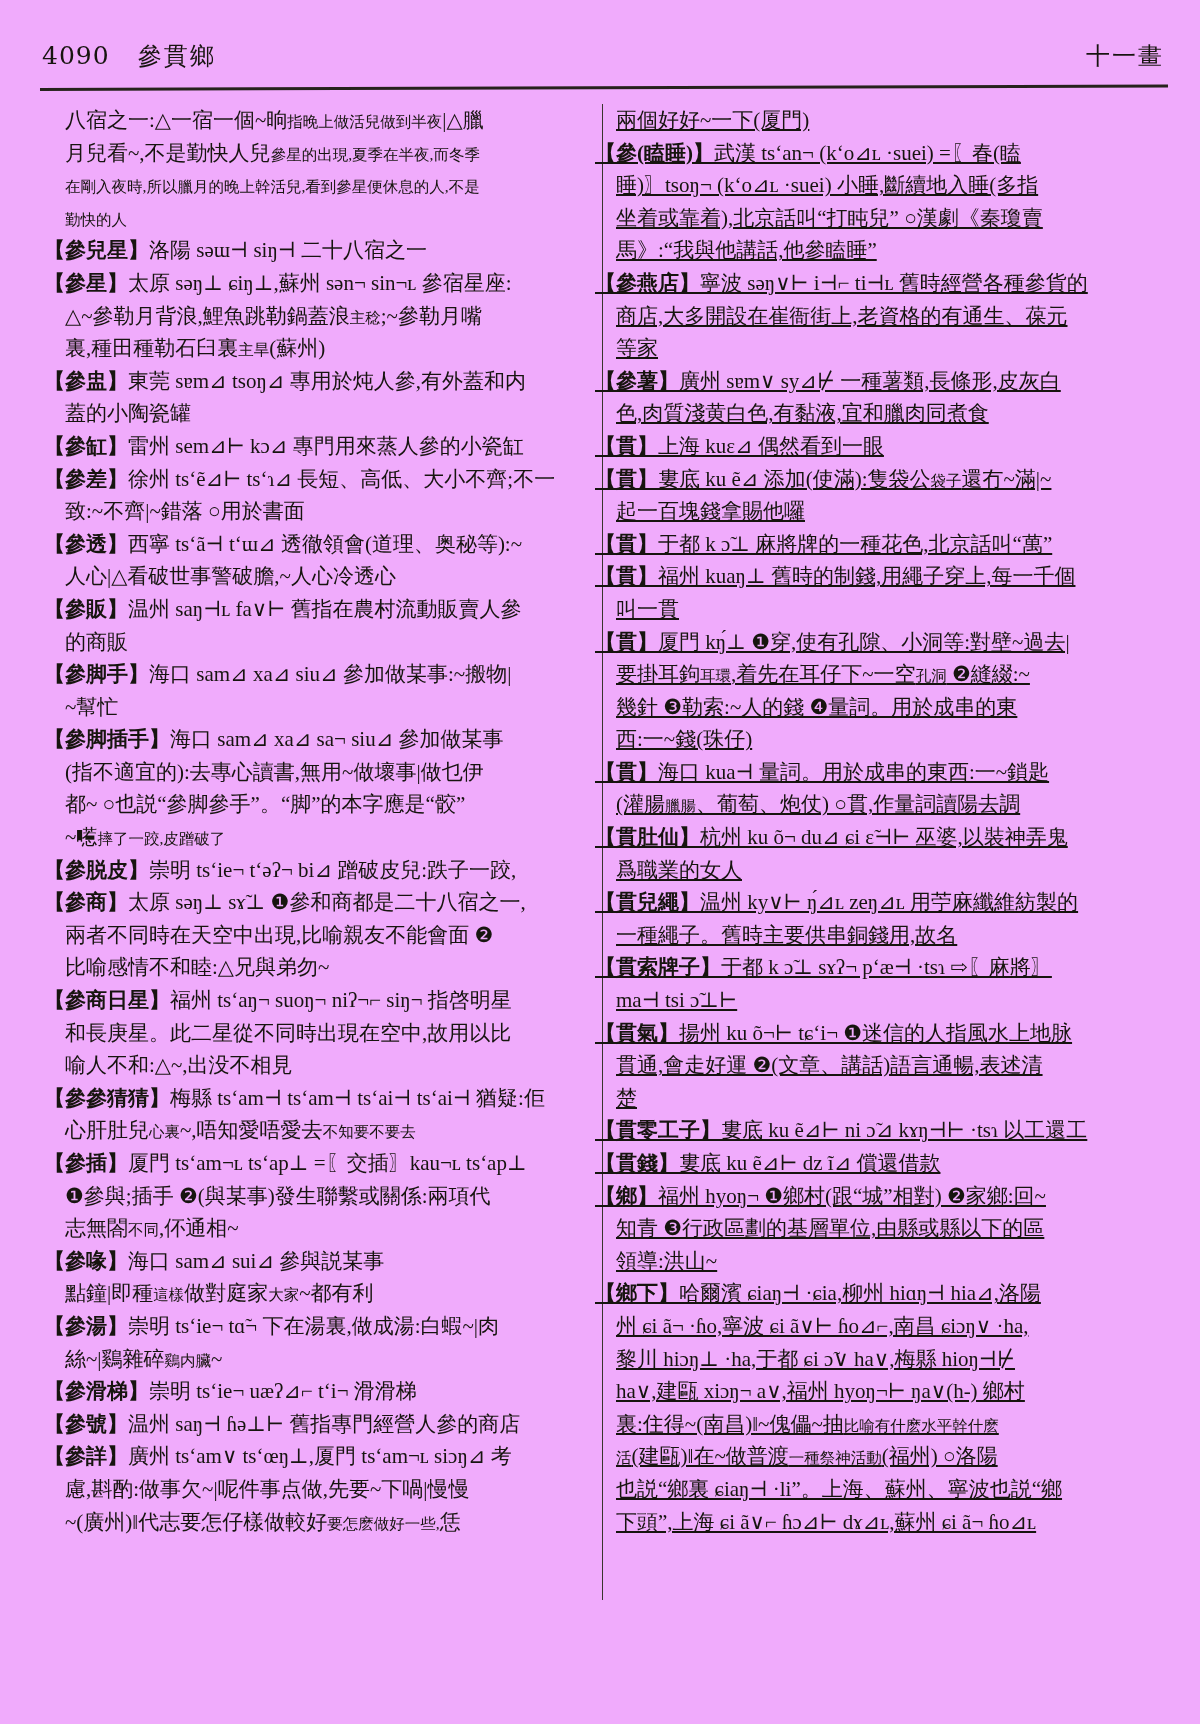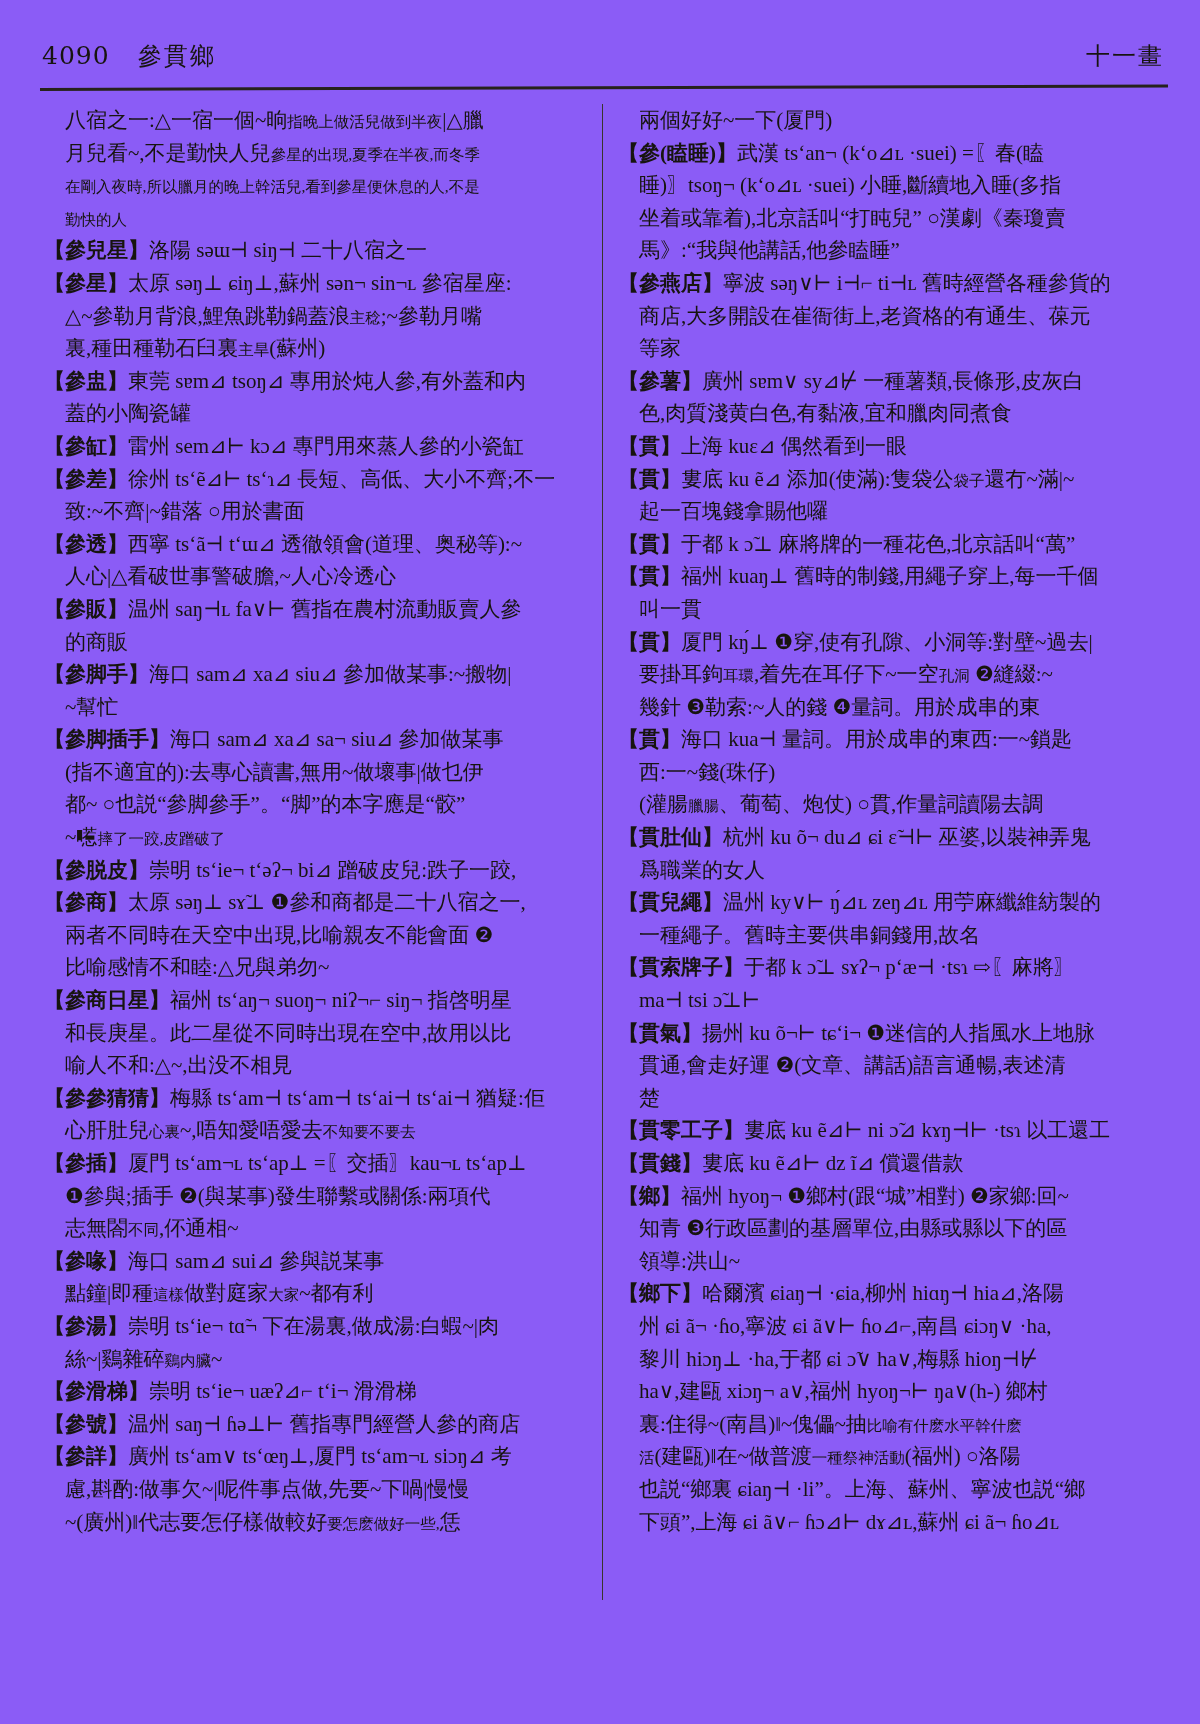--- a/index.html
+++ b/index.html
@@ -21,38 +21,38 @@
   .pageno{font-size:25px;letter-spacing:1px;font-family:"DejaVu Serif",serif;}
   .guide{font-size:24px;letter-spacing:2px;}
   .stroke{font-size:24px;letter-spacing:2px;}
   .rule{
     position:absolute;left:40px;right:32px;top:88px;height:0;
     border-top:3px solid #26221c;
     transform:rotate(-0.18deg);transform-origin:left center;
   }
   .cols{position:absolute;left:44px;top:104px;display:flex;}
   .col{width:551px;}
-  .col.right{margin-left:23px;}
+  .col.right{text-decoration:underline;}
   .divider{
     position:absolute;left:602px;top:104px;height:1496px;width:0;
     border-left:1.6px solid #3a352d;
   }
   .line{
     height:32.6px;line-height:32.6px;font-size:21px;
     white-space:nowrap;overflow:hidden;
   }
   .line.ind{padding-left:21px;}
   .hw{font-weight:700;}
   .sm{font-size:15.5px;}
   .nm{}
 </style>
 </head>
 <body style="color: rgb(23, 20, 15);">
 
-<div class="page" style="background: #8b5cf6;">
+<div class="page" style="background: #f0abfc;">
 
   <div class="hdr">
     <div class="left">
       <span class="pageno">4090</span>
       <span class="guide">參貫鄉</span>
     </div>
     <span class="stroke">十一畫</span>
   </div>
 
   <div class="rule" style="border-top-color: rgb(38, 34, 28);"></div>
@@ -119,22 +119,22 @@
         <div class="line ind"><span class="nm">色,肉質淺黄白色,有黏液,宜和臘肉同煮食</span></div>
         <div class="line"><span class="hw">【貫】</span><span class="nm">上海 kuɛ⊿ 偶然看到一眼</span></div>
         <div class="line"><span class="hw">【貫】</span><span class="nm">婁底 ku ẽ⊿ 添加(使滿):隻袋公</span><span class="sm">袋子</span><span class="nm">還冇~滿|~</span></div>
         <div class="line ind"><span class="nm">起一百塊錢拿賜他囉</span></div>
         <div class="line"><span class="hw">【貫】</span><span class="nm">于都 k ɔ̃⊥ 麻將牌的一種花色,北京話叫“萬”</span></div>
         <div class="line"><span class="hw">【貫】</span><span class="nm">福州 kuaŋ⊥ 舊時的制錢,用繩子穿上,每一千個</span></div>
         <div class="line ind"><span class="nm">叫一貫</span></div>
         <div class="line"><span class="hw">【貫】</span><span class="nm">厦門 kŋ́⊥ ❶穿,使有孔隙、小洞等:對壁~過去|</span></div>
         <div class="line ind"><span class="nm">要掛耳鉤</span><span class="sm">耳環</span><span class="nm">,着先在耳仔下~一空</span><span class="sm">孔洞</span><span class="nm"> ❷縫綴:~</span></div>
         <div class="line ind"><span class="nm">幾針 ❸勒索:~人的錢 ❹量詞。用於成串的東</span></div>
+        <div class="line ind"><span class="nm">西:一~錢(珠仔)</span></div>
         <div class="line"><span class="hw">【貫】</span><span class="nm">海口 kua⊣ 量詞。用於成串的東西:一~鎖匙</span></div>
-        <div class="line ind"><span class="nm">西:一~錢(珠仔)</span></div>
         <div class="line ind"><span class="nm">(灌腸</span><span class="sm">臘腸</span><span class="nm">、葡萄、炮仗) ○貫,作量詞讀陽去調</span></div>
         <div class="line"><span class="hw">【貫肚仙】</span><span class="nm">杭州 ku õ¬ du⊿ ɕi ɛ̃⊣⊢ 巫婆,以裝神弄鬼</span></div>
         <div class="line ind"><span class="nm">爲職業的女人</span></div>
         <div class="line"><span class="hw">【貫兒繩】</span><span class="nm">温州 ky∨⊢ ŋ́⊿ʟ zeŋ⊿ʟ 用苧麻纖維紡製的</span></div>
         <div class="line ind"><span class="nm">一種繩子。舊時主要供串銅錢用,故名</span></div>
         <div class="line"><span class="hw">【貫索牌子】</span><span class="nm">于都 k ɔ̃⊥ sɤʔ¬ pʻæ⊣ ·tsɿ ⇨〖麻將〗</span></div>
         <div class="line ind"><span class="nm">ma⊣ tsi ɔ̃⊥⊢</span></div>
         <div class="line"><span class="hw">【貫氣】</span><span class="nm">揚州 ku õ¬⊢ tɕʻi¬ ❶迷信的人指風水上地脉</span></div>
         <div class="line ind"><span class="nm">貫通,會走好運 ❷(文章、講話)語言通暢,表述清</span></div>
         <div class="line ind"><span class="nm">楚</span></div>

